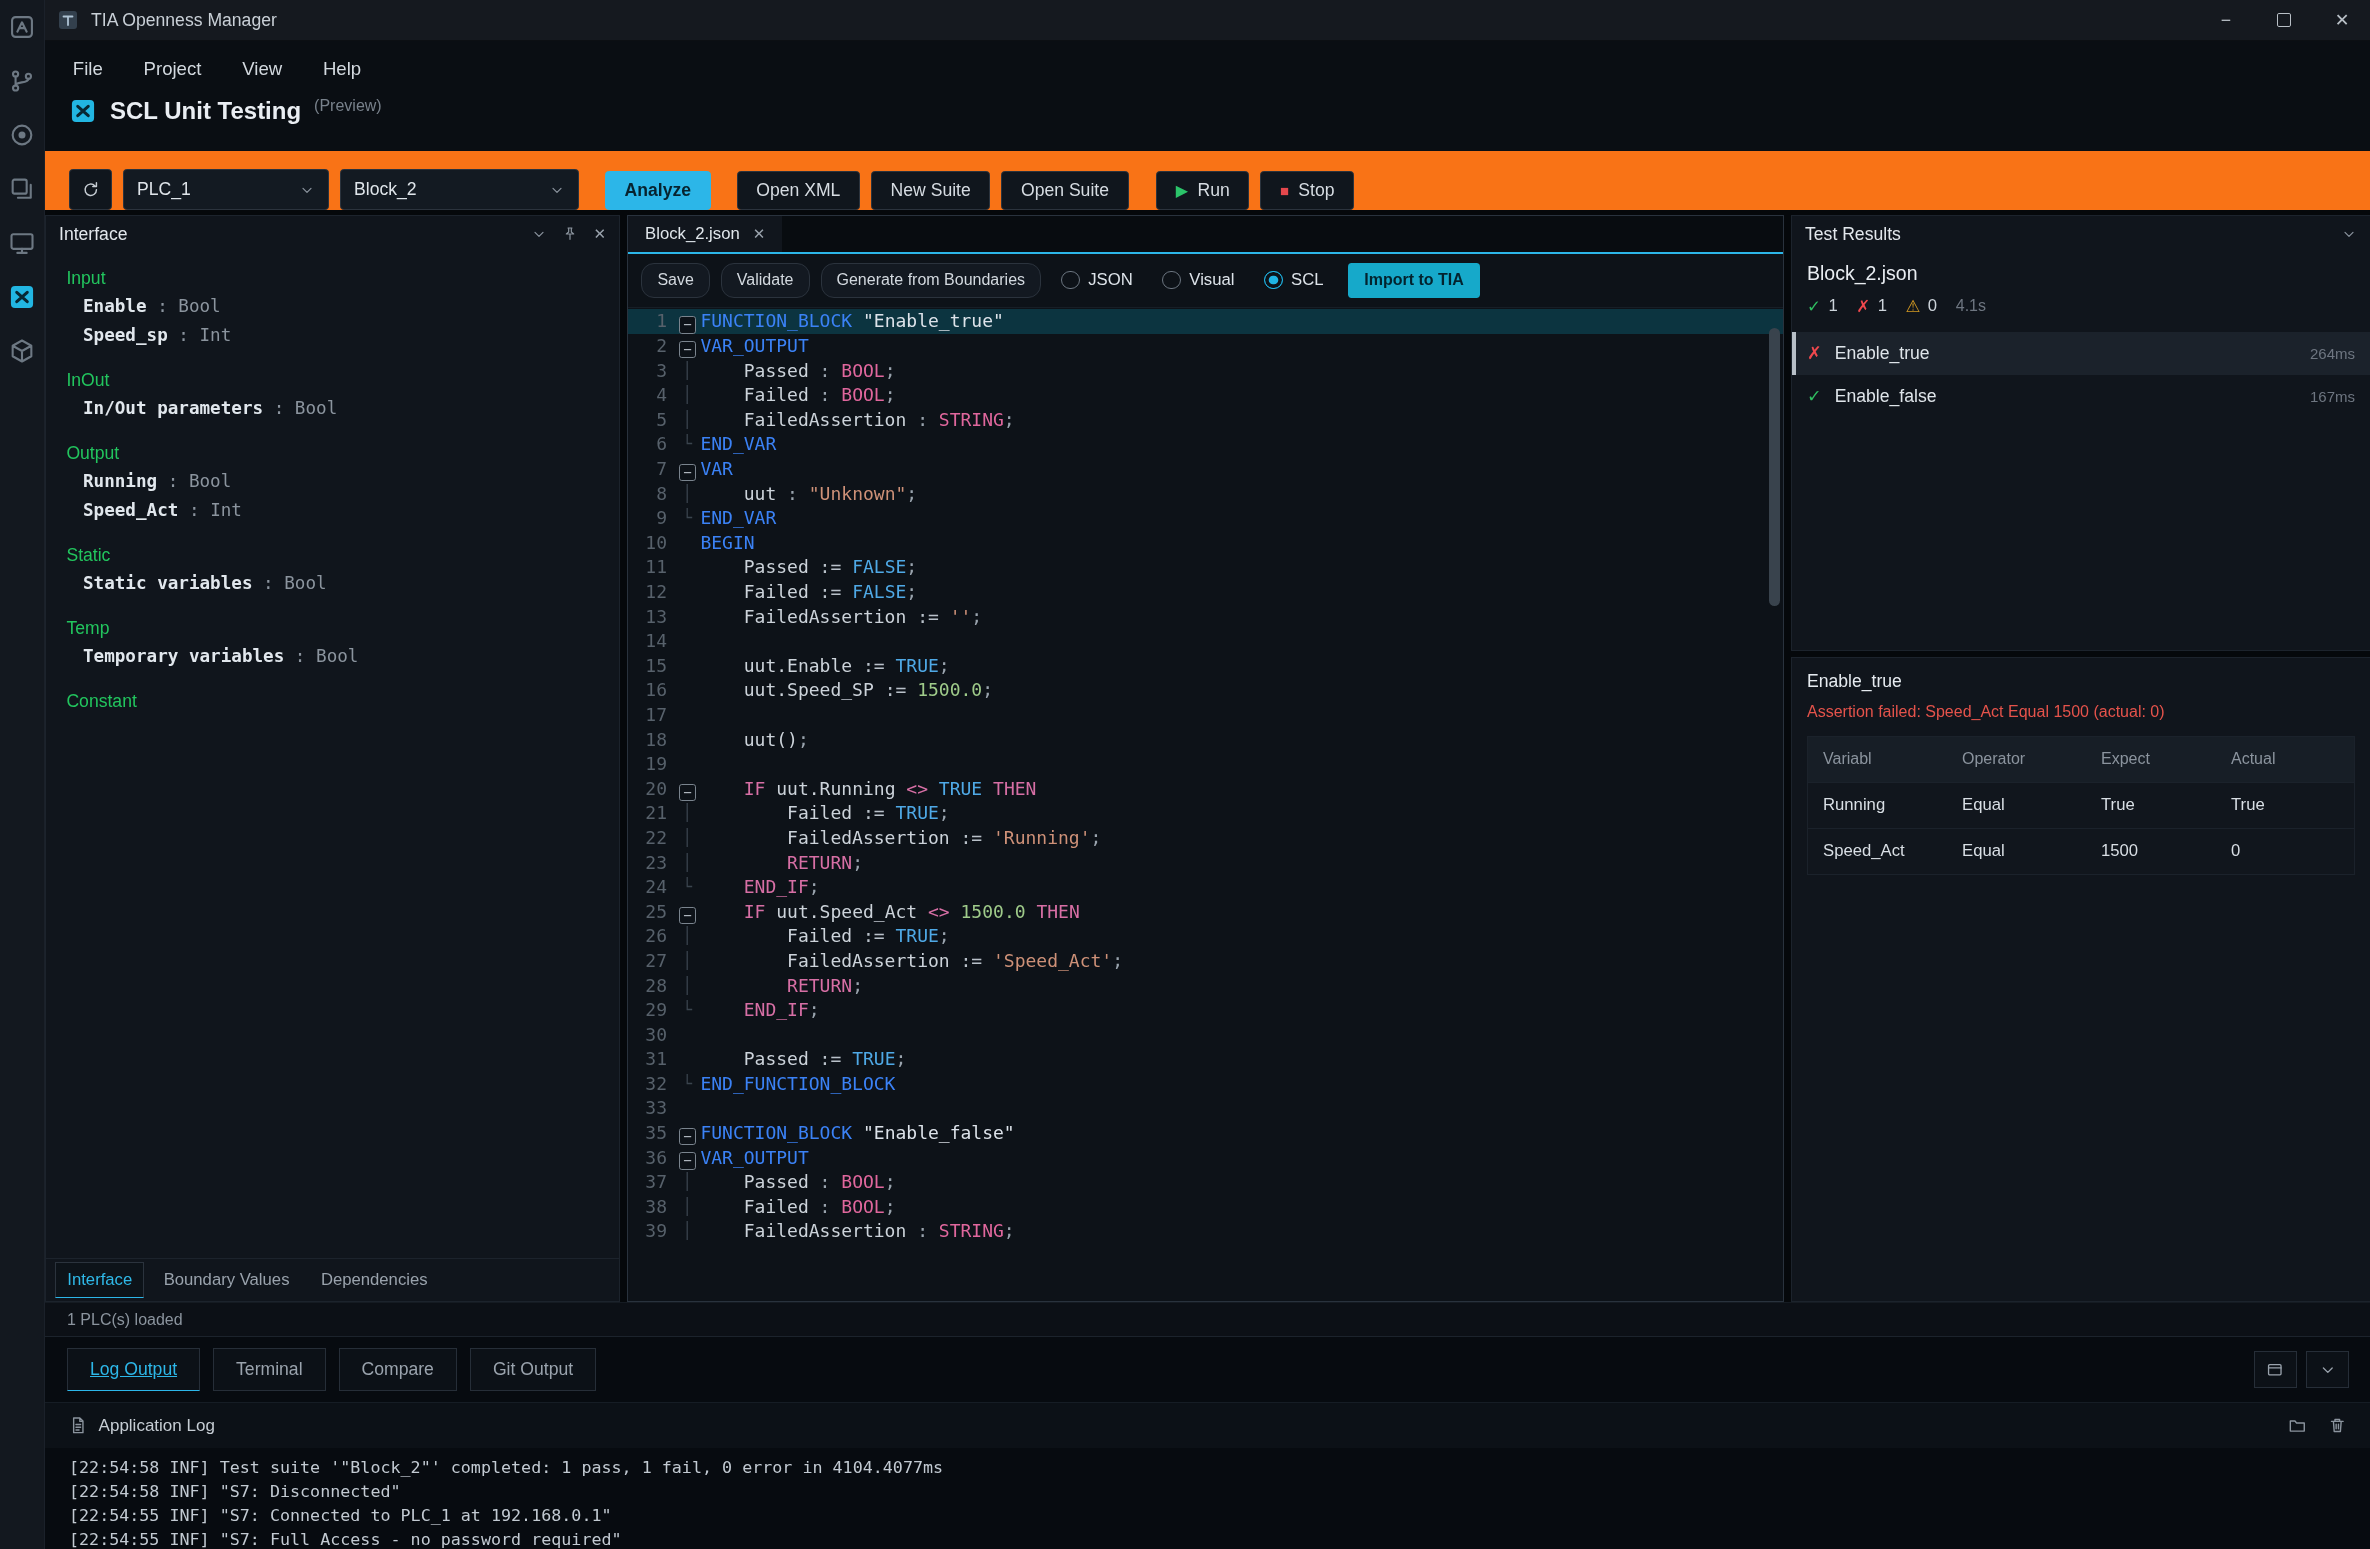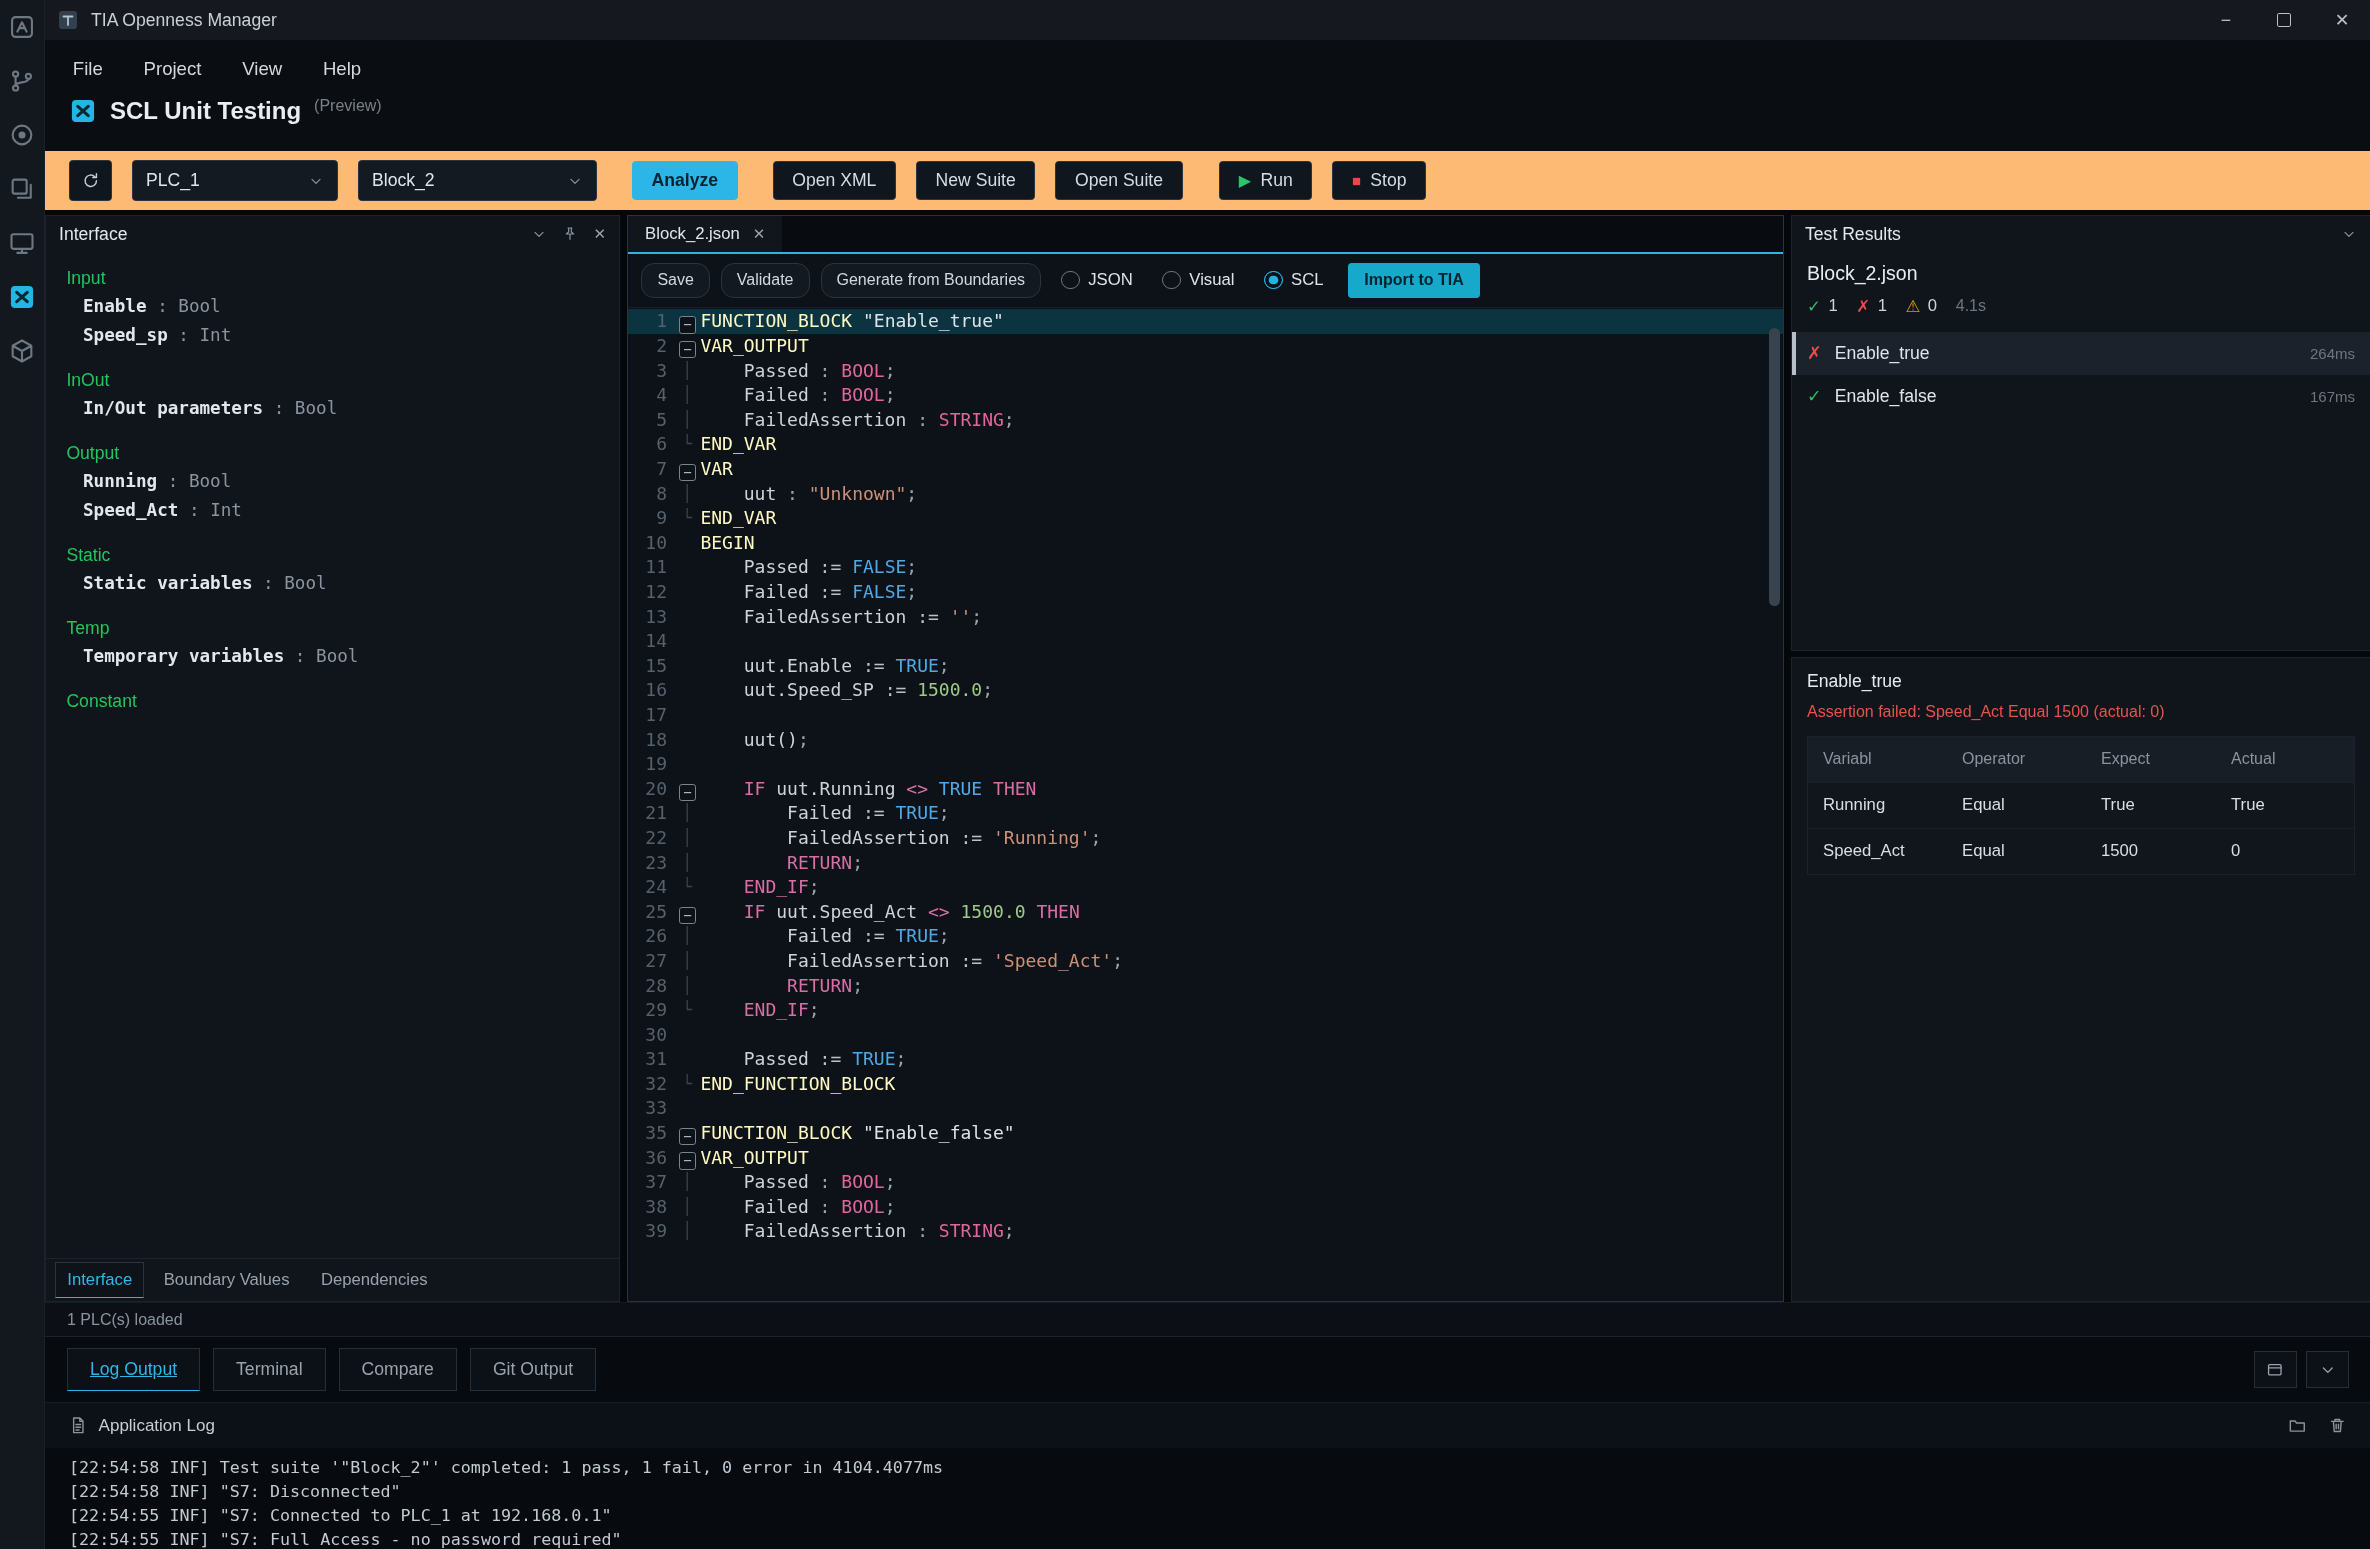--- a/index.html
+++ b/index.html
@@ -32,21 +32,21 @@
   .win-btn{width:58px;display:flex;align-items:center;justify-content:center;color:#b9c0c7;font-size:17.6px}
   .win-max i{width:14px;height:14px;border:1.4px solid #b9c0c7;border-radius:1.9px;display:block}
 
   
   .menubar{height:56px;display:flex;align-items:center;padding-left:7.4px;background:#0a0e13}
   .menu-item{padding:9.3px 20.4px;font-size:18.6px;color:#d3d9df}
   .feat{height:54px;display:flex;align-items:flex-start;padding-left:24px;gap:13px;background:#0a0e13}
   .feat-icon svg{width:28px;height:28px}
   .feat-title{font-size:24px;font-weight:700;color:#eaeef3}
   .feat-badge{font-size:16px;color:#78818b}
-  .toolbar{height:59px;display:flex;align-items:center;padding-left:24px;gap:20px;background:#fdba74}
+  .toolbar{height:59px;display:flex;align-items:flex-end;padding-left:24px;gap:11px;background:#f97316}
   .tb-iconbtn{width:43px;height:41px;border:0.9px solid #2b333d;border-radius:3.7px;background:#10161d;
     display:flex;align-items:center;justify-content:center;color:#c6cdd4}
   .tb-iconbtn svg{width:19.5px;height:19.5px}
   .select{height:41px;border:0.9px solid #2b333d;border-radius:3.7px;background:#131a22;display:flex;
     align-items:center;justify-content:space-between;padding:0 13px;font-size:17.6px;color:#dfe5ea}
   .select .icon{color:#8b949e}.select svg{width:16px;height:16px}
   .select.plc{width:206px}.select.block{width:239px;margin-right:15px}
   .btn{height:39px;padding:0 18.6px;border:0.9px solid #2b333d;border-radius:3.7px;background:#10161d;
     color:#d6dce2;font-size:17.6px;display:flex;align-items:center;gap:9.3px}
   .btn-analyze{background:#2cb6e8;border-color:#2cb6e8;color:#07232f;font-weight:700;margin-right:15px}
@@ -88,21 +88,21 @@
   .btn-import{height:35px;padding:0 16.7px;background:#16a9ca;border-radius:3.7px;color:#03232e;
     font-size:16px;font-weight:700;display:flex;align-items:center;margin-left:13px}
   .code-wrap{flex:1;position:relative;overflow:hidden;font-family:"DejaVu Sans Mono",monospace;
     font-size:18px;padding-top:1.9px;background:#0d1218}
   .code-line{display:flex;height:24.6px;line-height:24.6px;white-space:pre}
   .code-line .ln{width:46px;text-align:right;padding-right:7.4px;color:#57616b;flex:none}
   .code-line .fold{width:26px;text-align:center;color:#3a444e;flex:none;font-size:16px}
   .fold-box{display:inline-block;width:17.6px;height:17.6px;line-height:15px;border:0.9px solid #7a848e;
     border-radius:2.8px;color:#b3bbc3;font-size:14px;background:#0d1218;vertical-align:-2.8px;text-align:center}
   .code-line.hl{background:#0c3440}
-  .tk-kw{color:#fef9c3}.tk-ty{color:#e0679d}.tk-ct{color:#d76fa5}.tk-st{color:#ce9178}
+  .tk-kw{color:#3b82f6}.tk-ty{color:#e0679d}.tk-ct{color:#d76fa5}.tk-st{color:#ce9178}
   .tk-nu{color:#9fcb8a}.tk-bo{color:#4fa9e6}.tk-bn{color:#dde3ea}.tk-pl{color:#ccd3da}
   .tk-pu{color:#9aa4ae}.tk-op{color:#b9c1c9}
   .code-scroll{position:absolute;right:2.8px;top:20.4px;width:11px;height:278px;border-radius:5.6px;background:#39434d}
   .ed-status{height:33px;border-top:0.9px solid #222a33;display:flex;align-items:center;
     padding:0 15px;font-size:16px;color:#8b949e;background:#0a0e13}
 
   
   .rcol{width:580px;display:flex;flex-direction:column;gap:6px}
   .results{height:436px;display:flex;flex-direction:column}
   .res-suite{font-size:19.5px;color:#e9edf2;padding:9.3px 15px 0}

